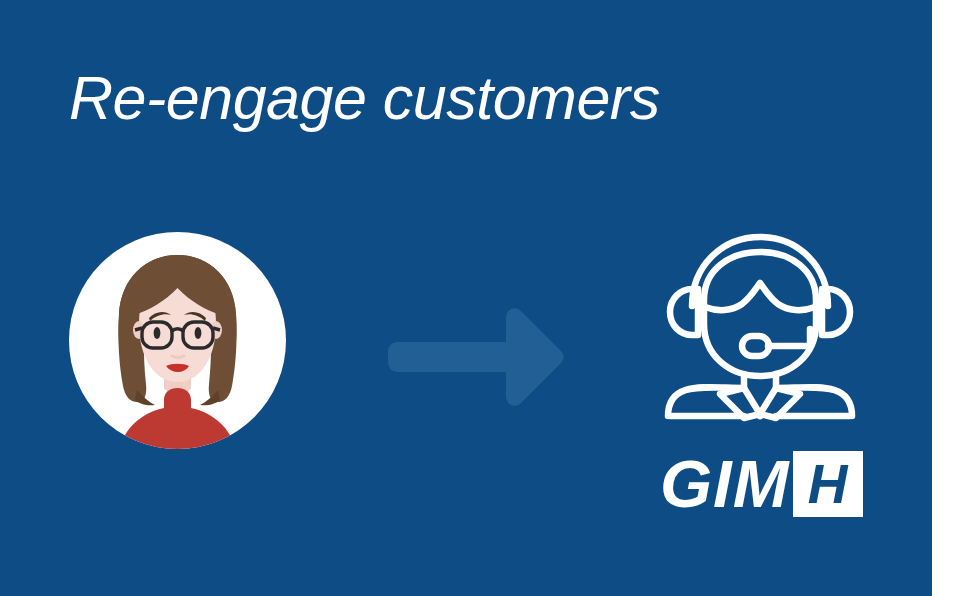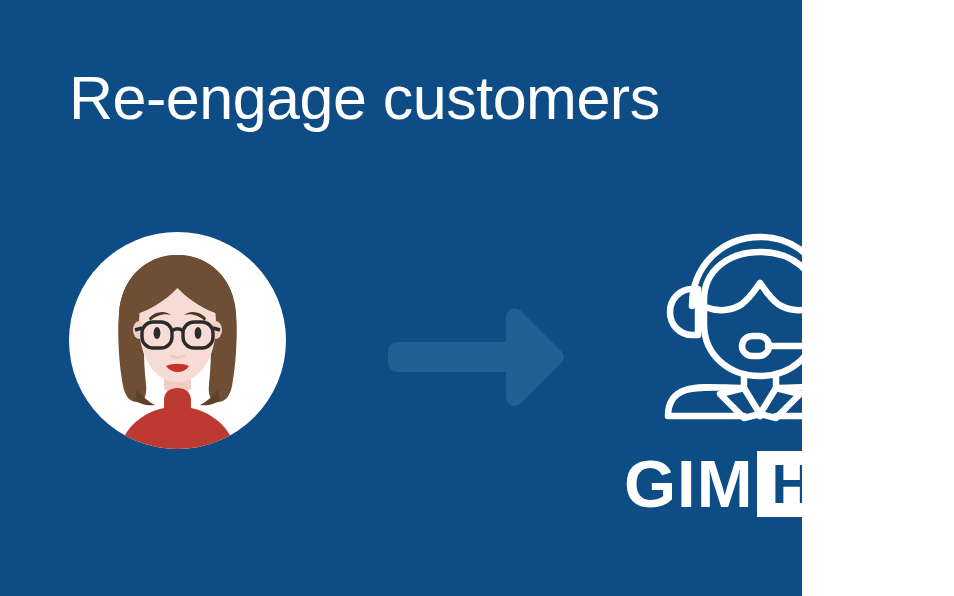--- a/index.html
+++ b/index.html
@@ -7,24 +7,25 @@
     padding: 0;
   }
   body {
     width: 954px;
     height: 596px;
     overflow: hidden;
     font-family: "Liberation Sans", sans-serif;
   }
   #slide {
     position: relative;
-    width: 802px;
+    width: 932px;
     height: 596px;
     background: #0d4c85;
     overflow: hidden;
+    font-style: italic;
   }
 
   
   #slide-title {
     position: absolute;
     left: 69px;
     top: 62px;
     margin: 0;
     font-family: "Liberation Sans", sans-serif;
     font-weight: 300;
@@ -58,21 +59,21 @@
     position: absolute;
     left: 660px;
     top: 228px;
     width: 200px;
     height: 194px;
   }
 
   
   #logo {
     position: absolute;
-    left: 624px;
+    left: 660px;
     top: 451px;
     height: 66px;
     display: flex;
     align-items: center;
   }
   #logo-word {
     font-family: "Liberation Sans", sans-serif;
     font-weight: bold;
     font-size: 67px;
     line-height: 66px;

